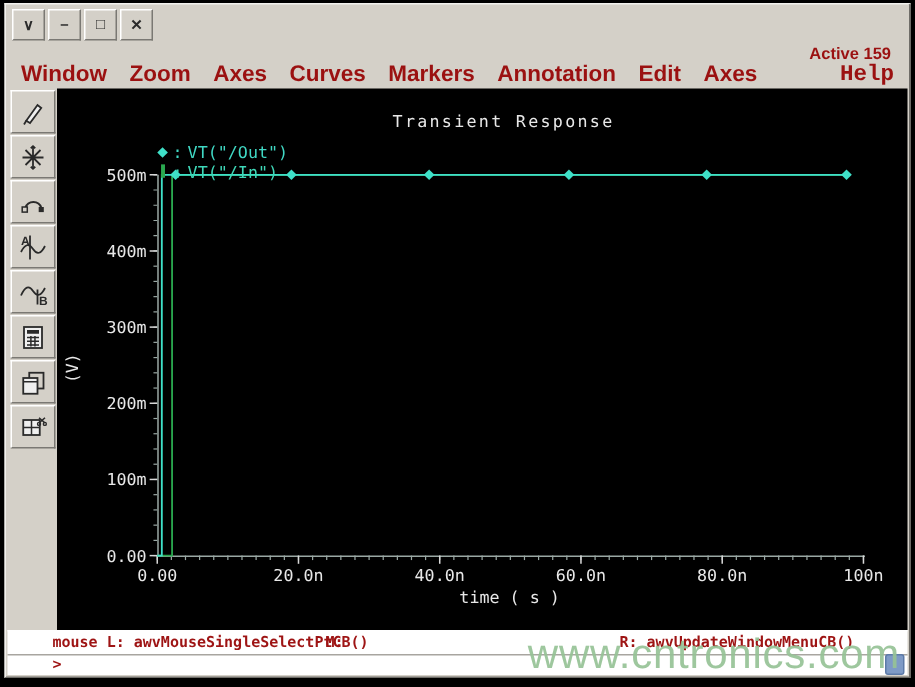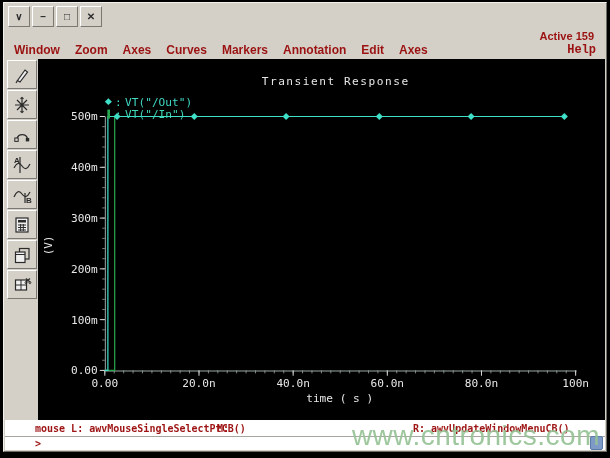--- a/index.html
+++ b/index.html
@@ -32,21 +32,21 @@
     font-size:11px;font-weight:bold;color:#18255c;white-space:nowrap;
     text-shadow:0 1px 0 rgba(255,255,255,0.25);
   }
   
   .active-row{position:absolute;top:27px;right:12px;font-size:11px;font-weight:bold;color:#9b1111;}
   .active-row span{}
   
   .menubar{
     position:absolute;top:39px;left:10px;right:10px;height:15px;
     display:flex;gap:15px;align-items:center;
-    font-size:12px;font-weight:bold;color:#9b1111;
+    font-size:15px;font-weight:bold;color:#9b1111;
   }
   .menu-item{cursor:default;white-space:nowrap;}
   .menu-help{margin-left:auto;font-family:Liberation Mono, monospace;}
   
   .workarea{position:absolute;top:56px;left:1px;right:1px;bottom:31px;display:flex;background:#d4d0c8;}
   .toolcol{width:33px;flex:0 0 auto;padding-top:1px;}
   .tool-btn{
     width:28px;height:27px;margin:0 0 1px 2px;background:#d4d0c8;
     border-top:1px solid #fff;border-left:1px solid #fff;
     border-right:1px solid #7a7873;border-bottom:1px solid #7a7873;

